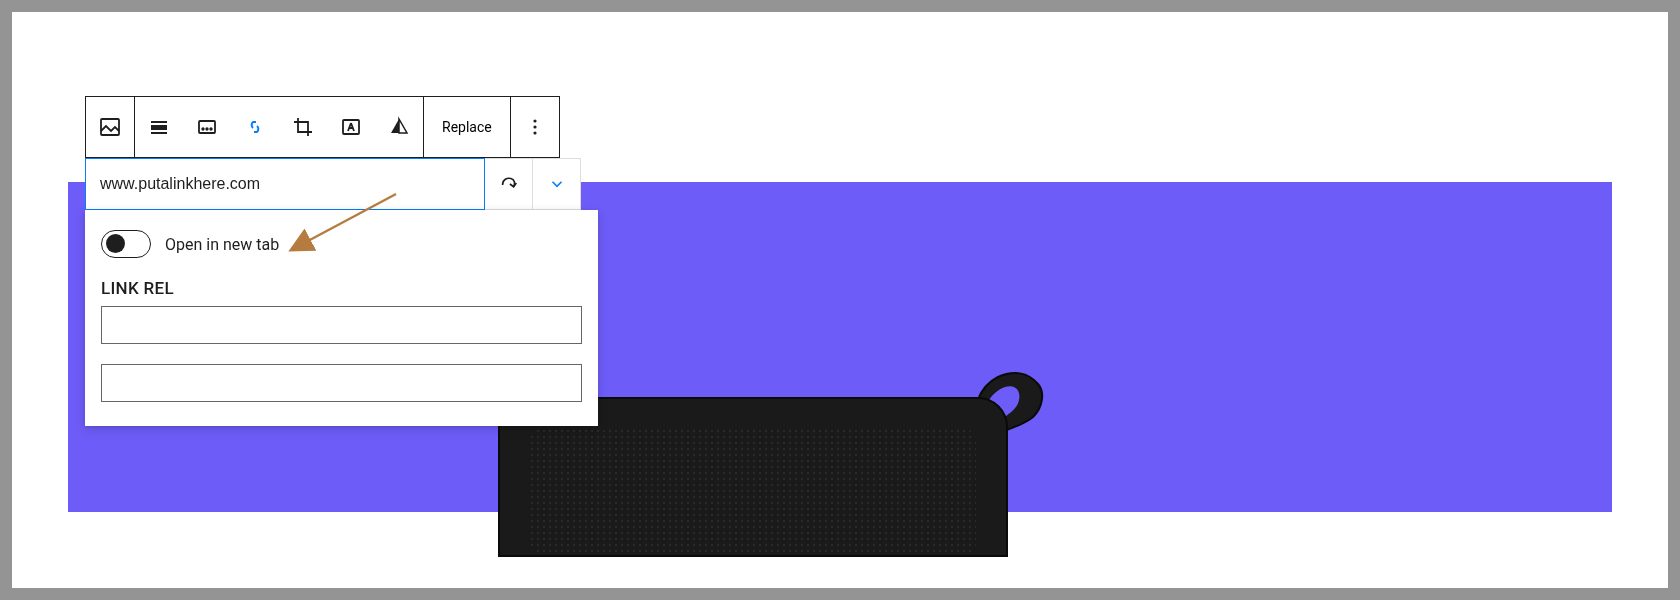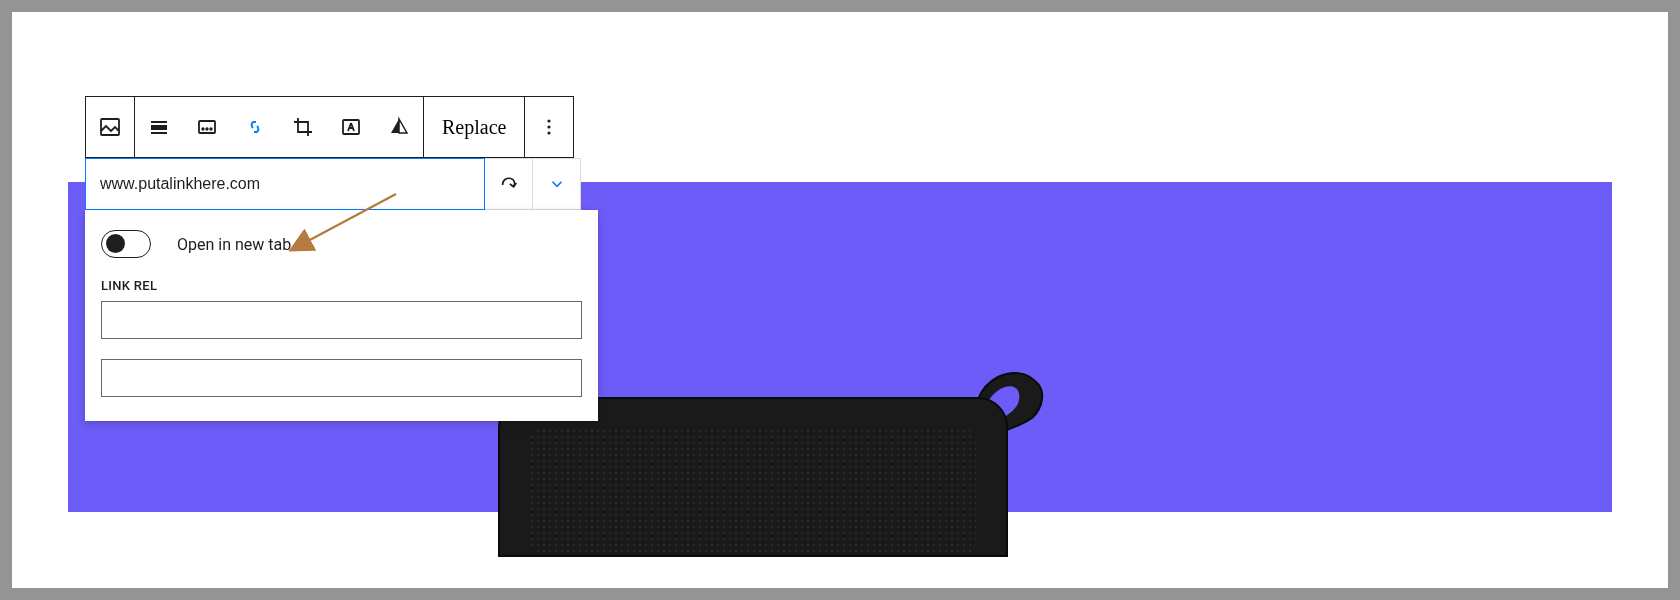--- a/index.html
+++ b/index.html
@@ -84,24 +84,23 @@
       cursor: pointer;
       background: #fff;
     }
     .toolbar-btn svg { width: 24px; height: 24px; }
     .toolbar-btn.active svg { stroke: #0a7cff; fill: none; }
     .toolbar-text-btn {
       padding: 0 18px;
       height: 60px;
       display: flex;
       align-items: center;
-      font-size: 20px;
+      font-size: 14px;
       cursor: pointer;
       background: #fff;
-      font-family: Liberation Serif, serif;
     }
     .link-row {
       position: absolute;
       top: 146px;
       left: 73px;
       display: flex;
       height: 36px;
       background: #fff;
     }
     .url-input {
@@ -129,21 +128,21 @@
       top: 198px;
       left: 73px;
       width: 513px;
       background: #fff;
       padding: 20px 16px 24px;
       box-shadow: 0 3px 10px rgba(0,0,0,0.15), 0 1px 3px rgba(0,0,0,0.1);
     }
     .toggle-row {
       display: flex;
       align-items: center;
-      gap: 26px;
+      gap: 14px;
       margin-bottom: 20px;
     }
     .toggle {
       width: 50px;
       height: 28px;
       border: 1.5px solid #1e1e1e;
       border-radius: 14px;
       position: relative;
       cursor: pointer;
     }
@@ -151,21 +150,21 @@
       position: absolute;
       left: 4px;
       top: 3px;
       width: 19px;
       height: 19px;
       background: #1e1e1e;
       border-radius: 50%;
     }
     .toggle-label { font-size: 16px; color: #1e1e1e; }
     .field-label {
-      font-size: 13px;
+      font-size: 17px;
       text-transform: uppercase;
       letter-spacing: 0.3px;
       color: #1e1e1e;
       margin-bottom: 8px;
       font-weight: 500;
     }
     .text-input {
       width: 100%;
       height: 38px;
       border: 1px solid #666;

